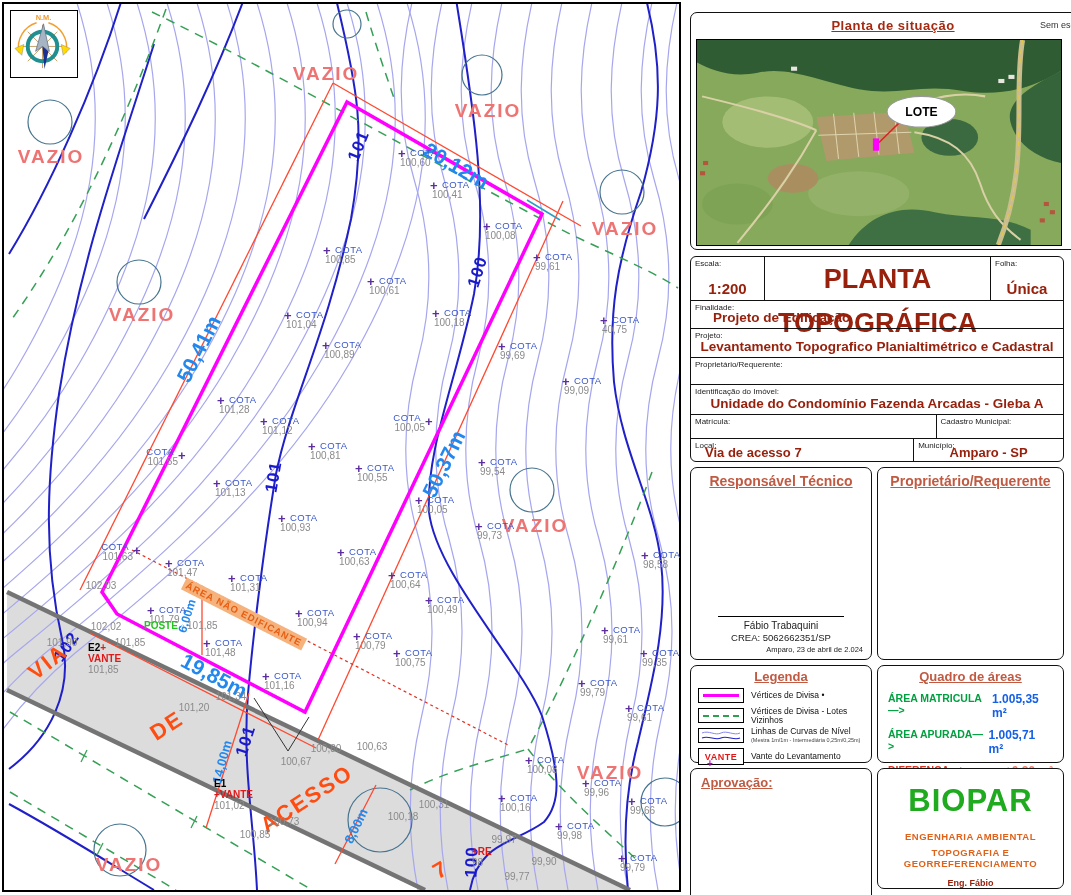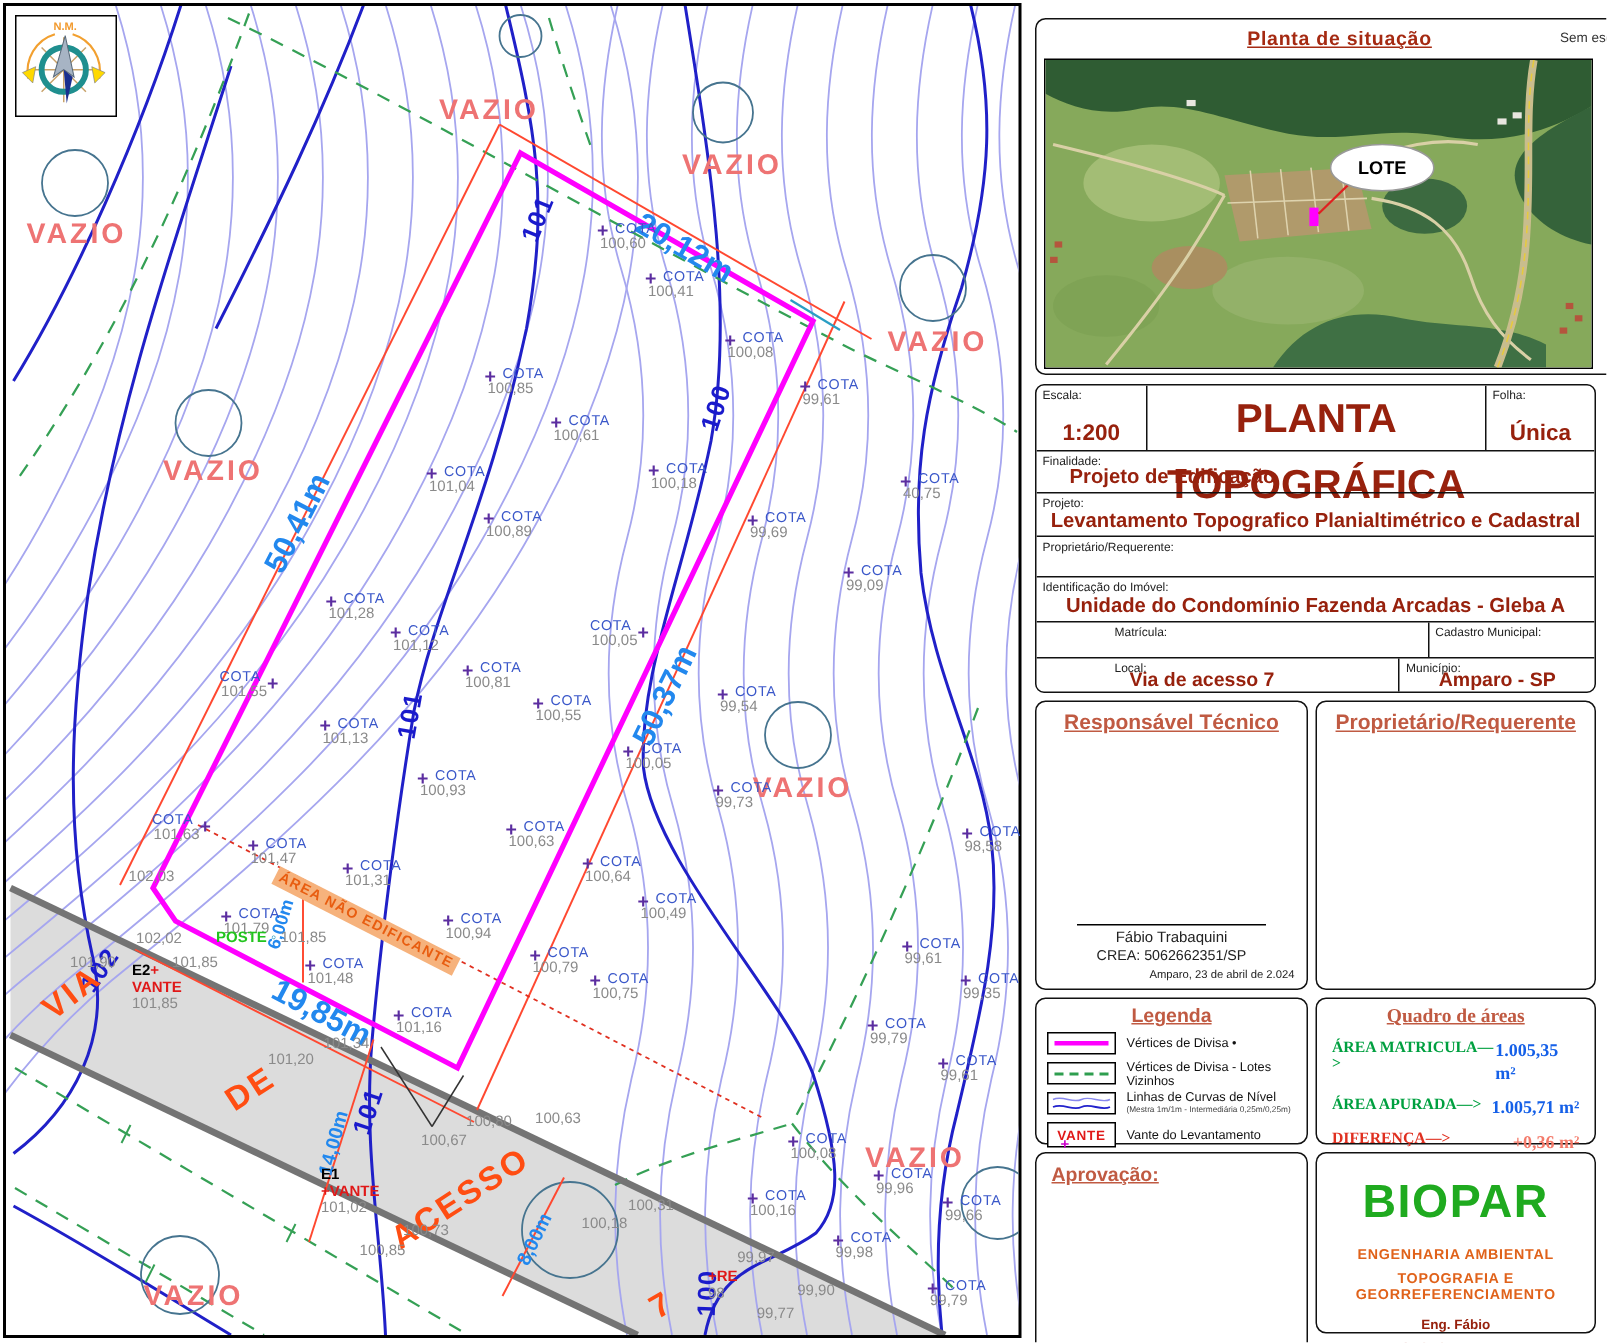--- a/index.html
+++ b/index.html
@@ -58,21 +58,21 @@
   
   .tb{border-radius:6px;overflow:hidden;}
   .tb-row{position:relative;border-bottom:1.4px solid #111;box-sizing:border-box;}
   .tb-row:last-child{border-bottom:none;}
   .tb-head{display:flex;height:44px;}
   .tb-head > div{border-right:1.4px solid #111;box-sizing:border-box;position:relative;}
   .tb-head > div:last-child{border-right:none;}
   .lbl{position:absolute;left:4px;top:2px;font-size:8px;color:#222;}
   .val-c{position:absolute;left:0;right:0;bottom:3px;text-align:center;font-weight:bold;}
   .tb-title{font-size:27px;font-weight:bold;text-align:center;line-height:44px;}
-  .cell2{display:flex;height:100%;margin-left:48px;}
+  .cell2{display:flex;height:100%;}
   .cell2 > div{position:relative;box-sizing:border-box;height:100%;}
 
   
   .leg-row{display:flex;align-items:center;margin:3px 7px 0 7px;height:17px;}
   .leg-sw{width:44px;height:13px;border:1px solid #000;flex:0 0 44px;position:relative;
     display:flex;align-items:center;justify-content:center;background:#fff;}
   .leg-lab{font-size:8.5px;color:#111;margin-left:7px;line-height:9px;}
   .leg-note{font-size:5.5px;color:#444;}
   .sw-magenta{width:36px;height:3px;background:#ff00ff;}
   .sw-green{width:36px;border-top:2px dashed #2e9e4f;}
@@ -679,21 +679,21 @@
         </div>
       </div>
       <div class="leg-row" style="height:19px;">
         <div class="leg-sw" style="height:15px;">
           <span class="sw-vante">VANTE</span>
           <span class="sw-plus">+</span>
         </div>
         <div class="leg-lab">Vante do Levantamento</div>
       </div>
     </div>
-    <div class="box" style="left:189px;top:665px;width:187px;height:98px;font-family:Liberation Serif, serif;">
+    <div class="box" style="left:189px;top:665px;width:187px;height:98px;">
       <div class="sechead" style="margin-top:3px;font-size:13px;">Quadro de áreas</div>
       <div class="qd-row">
         <span class="qd-lab">ÁREA MATRICULA—&gt;</span>
         <span class="qd-val">1.005,35 m²</span>
       </div>
       <div class="qd-row">
         <span class="qd-lab">ÁREA APURADA—&gt;</span>
         <span class="qd-val">1.005,71 m²</span>
       </div>
       <div class="qd-row diff">

